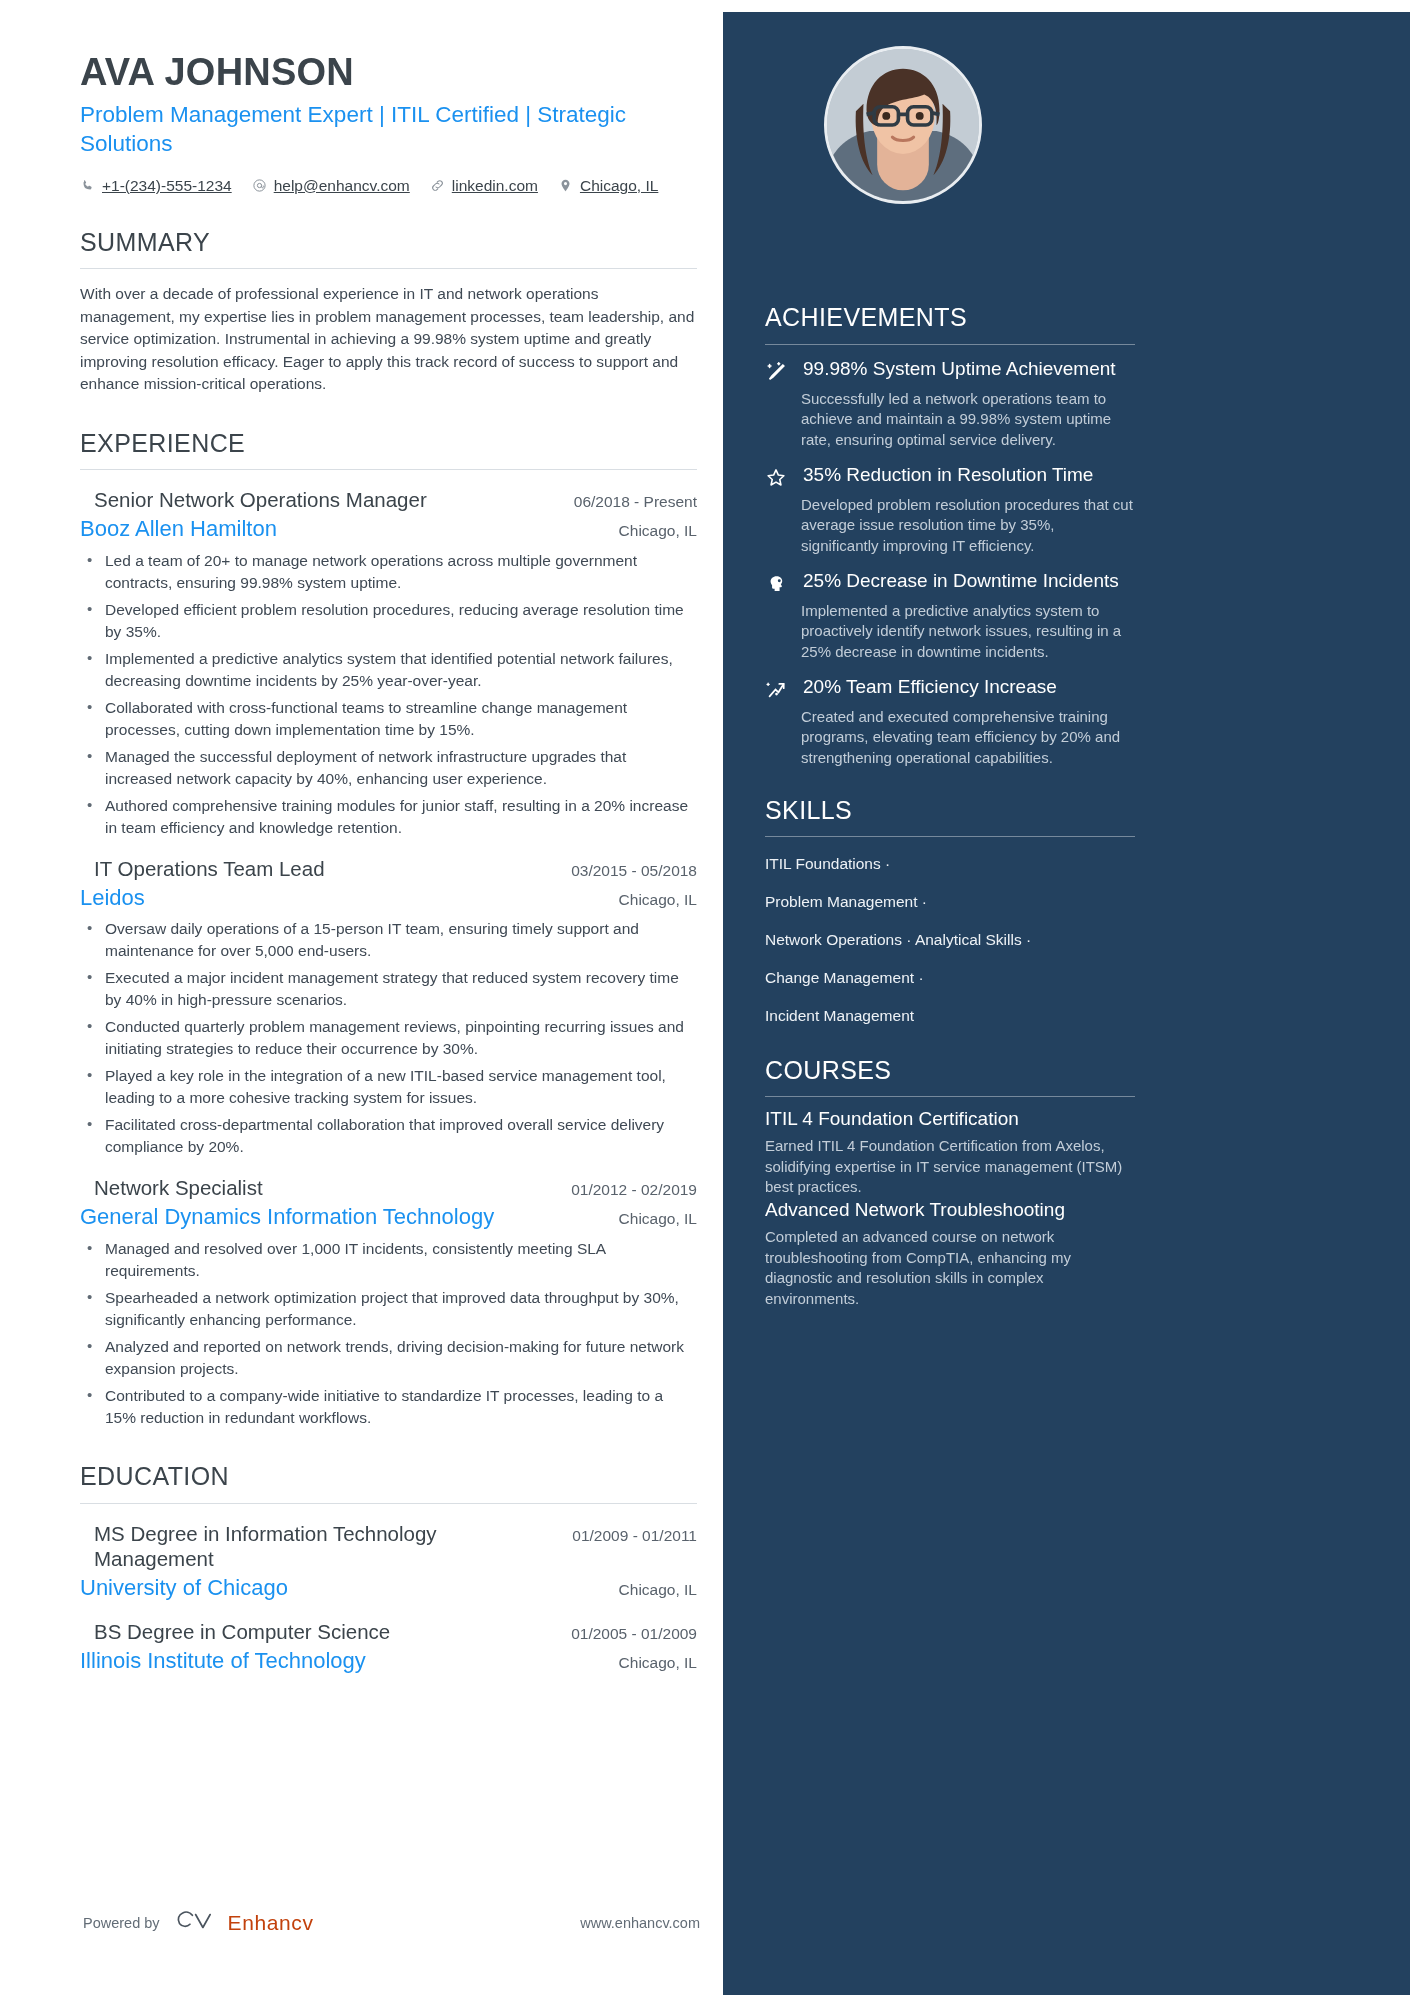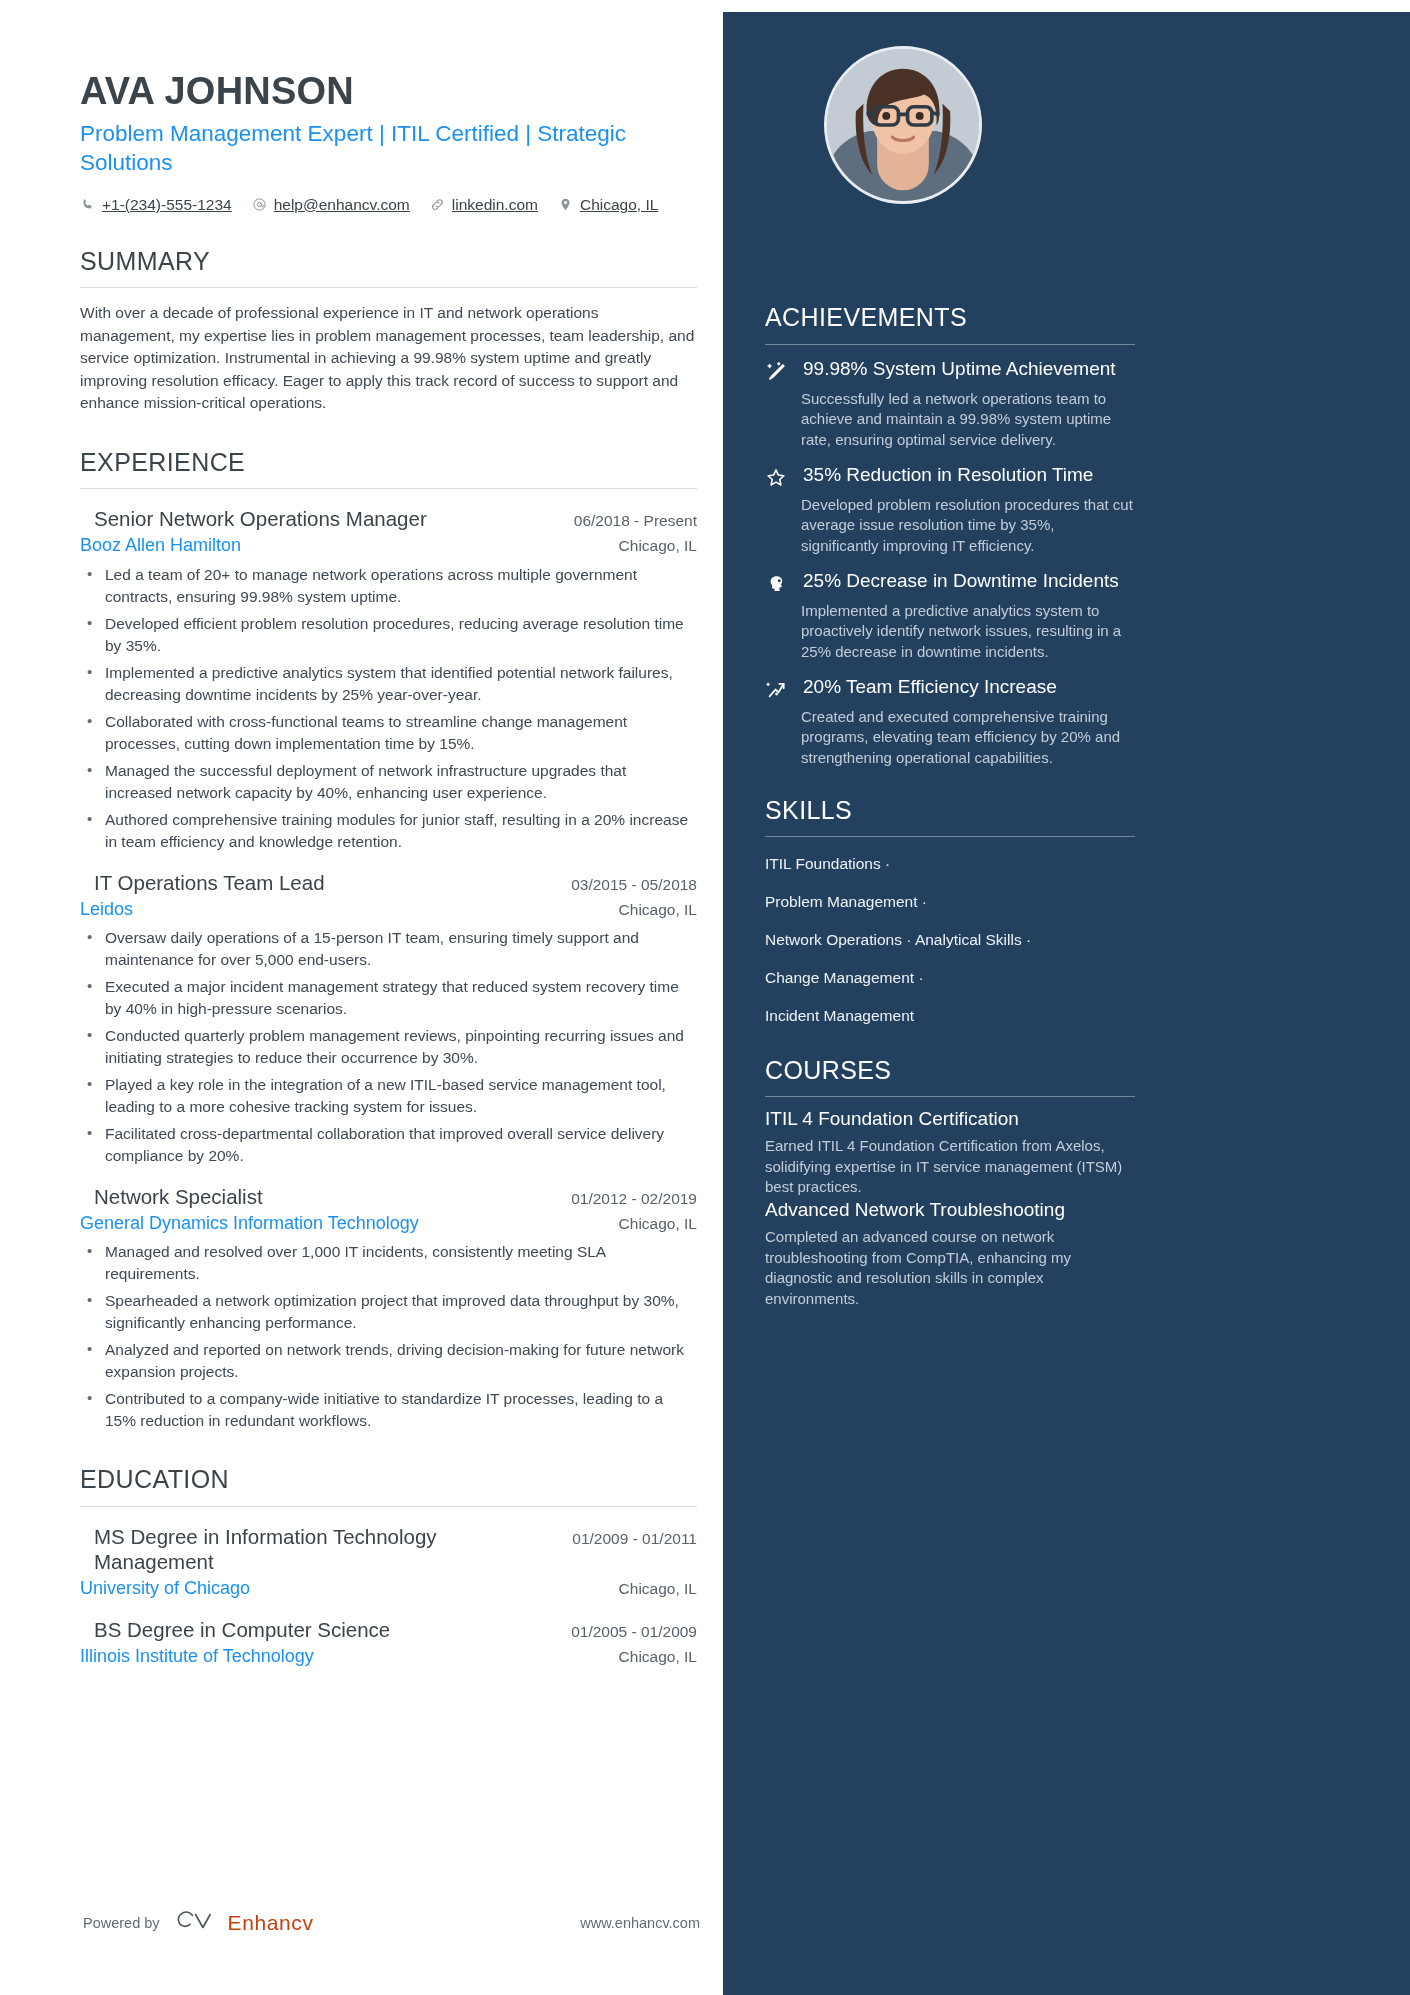--- a/index.html
+++ b/index.html
@@ -31,21 +31,21 @@
   
   .main {
     position: absolute;
     top: 0; left: 0;
     width: 723px; height: 1995px;
     background: #ffffff;
     padding: 0 26px 0 80px;
   }
 
   
-  .hdr { padding-top: 34px; margin-top: 36px; }
+  .hdr { padding-top: 51px; }
   .name {
     font-size: 38px;
     font-weight: bold;
     letter-spacing: .2px;
     color: #3b444b;
     line-height: 1.12;
   }
   .headline {
     font-size: 22.5px;
     color: #1a91f0;
@@ -122,21 +122,21 @@
     flex: none;
   }
   .entry-sub {
     display: flex;
     justify-content: space-between;
     align-items: baseline;
     gap: 16px;
     margin-top: 3px;
   }
   .entry-org {
-    font-size: 18px;
+    font-size: 22px;
     color: #1a91f0;
     line-height: 1.3;
   }
   .entry-loc {
     font-size: 15.5px;
     color: #59626c;
     white-space: nowrap;
     flex: none;
   }
   ul.bullets {

